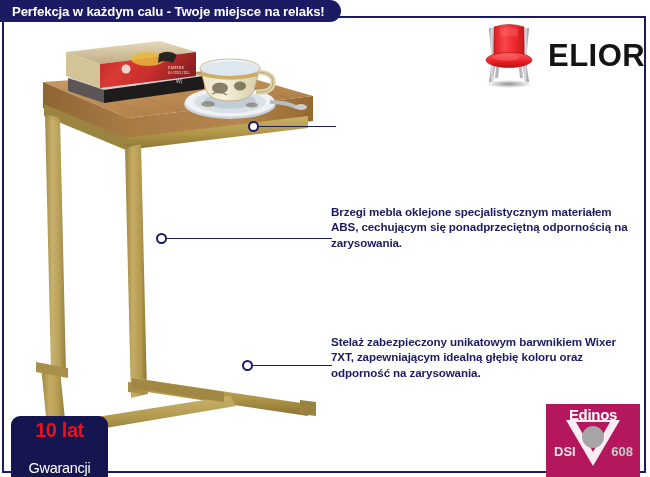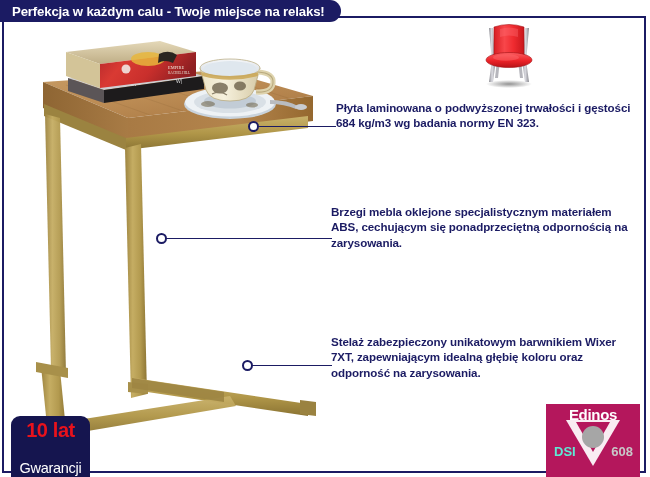--- a/index.html
+++ b/index.html
@@ -115,21 +115,21 @@
     border: 2px solid #1b1b63;
     box-sizing: border-box;
     z-index: 13;
   }
 
   
   #warranty-badge {
     position: absolute;
     left: 11px;
     top: 416px;
-    width: 79px;
+    width: 97px;
     height: 61px;
     background: #15154f;
     border-radius: 9px 9px 0 0;
     z-index: 25;
     display: flex;
     flex-direction: column;
     align-items: center;
     justify-content: center;
     padding-top: 2px;
     box-sizing: border-box;
@@ -168,21 +168,21 @@
     color: #ffffff;
     font-size: 15px;
     font-weight: bold;
     letter-spacing: -0.3px;
     z-index: 3;
   }
   #edinos-dsi {
     position: absolute;
     left: 8px;
     top: 40px;
-    color: #5eead4;
+    color: #e5e5e5;
     font-size: 13px;
     font-weight: bold;
     z-index: 3;
   }
   #edinos-num {
     position: absolute;
     right: 7px;
     top: 40px;
     color: #c8c8c8;
     font-size: 13px;
@@ -249,20 +249,21 @@
         <path d="M17 38 L15 56 L18 56 L20 38 Z" fill="#b6b6bc"></path>
         <path d="M41 38 L43 56 L40 56 L38 38 Z" fill="#b6b6bc"></path>
 
         <path d="M14 5 Q29 0 44 5 L44 34 Q29 31 14 34 Z" fill="url(#chairRed)" stroke="#a81015" stroke-width="0.6"></path>
 
         <ellipse cx="29" cy="38" rx="23" ry="7.5" fill="url(#chairSeat)" stroke="#a01014" stroke-width="0.6"></ellipse>
         <ellipse cx="26" cy="35.5" rx="13" ry="3.2" fill="#ff6e72" opacity="0.45"></ellipse>
         <path d="M20 7 Q29 4 38 7 L38 15 Q29 12 20 15 Z" fill="#ff7478" opacity="0.35"></path>
       </svg>
     </div>
+    <span id="logo-brand">ELIOR</span>
   </div>
 
   <div id="product-photo">
     <svg viewBox="0 0 330 425" width="330" height="425">
       <defs>
         <linearGradient id="topFace" x1="0.1" y1="0" x2="0.9" y2="1">
           <stop offset="0%" stop-color="#c59a63"></stop>
           <stop offset="45%" stop-color="#bd8d55"></stop>
           <stop offset="100%" stop-color="#a97843"></stop>
         </linearGradient>
@@ -385,21 +386,20 @@
         <path d="M204 68 q8 -4 15 1" stroke="#5c503a" stroke-width="1.2" fill="none"></path>
       </g>
 
       <path d="M250 46 q16 1 15 11 t-17 9" fill="none" stroke="#ded3ad" stroke-width="5.2"></path>
       <path d="M250 46 q16 1 15 11 t-17 9" fill="none" stroke="#b9aa7e" stroke-width="1.1"></path>
     </svg>
   </div>
 
   <div class="leader-dot" style="left:248px; top:121px;"></div>
   <div class="leader-line" style="left:258px; top:126px; width:78px;"></div>
-  <div class="callout-text" id="callout-text-1">Płyta laminowana o podwyższonej trwałości i gęstości 684 kg/m3 wg badania normy EN 323.</div>
 
   <div class="leader-dot" style="left:156px; top:233px;"></div>
   <div class="leader-line" style="left:166px; top:238px; width:166px;"></div>
   <div class="callout-text" id="callout-text-2">Brzegi mebla oklejone specjalistycznym materiałem ABS, cechującym się ponadprzeciętną odpornością na zarysowania.</div>
 
   <div class="leader-dot" style="left:242px; top:360px;"></div>
   <div class="leader-line" style="left:252px; top:365px; width:80px;"></div>
   <div class="callout-text" id="callout-text-3">Stelaż zabezpieczony unikatowym barwnikiem Wixer 7XT, zapewniającym idealną głębię koloru oraz odporność na zarysowania.</div>
 
   <div id="warranty-badge">

